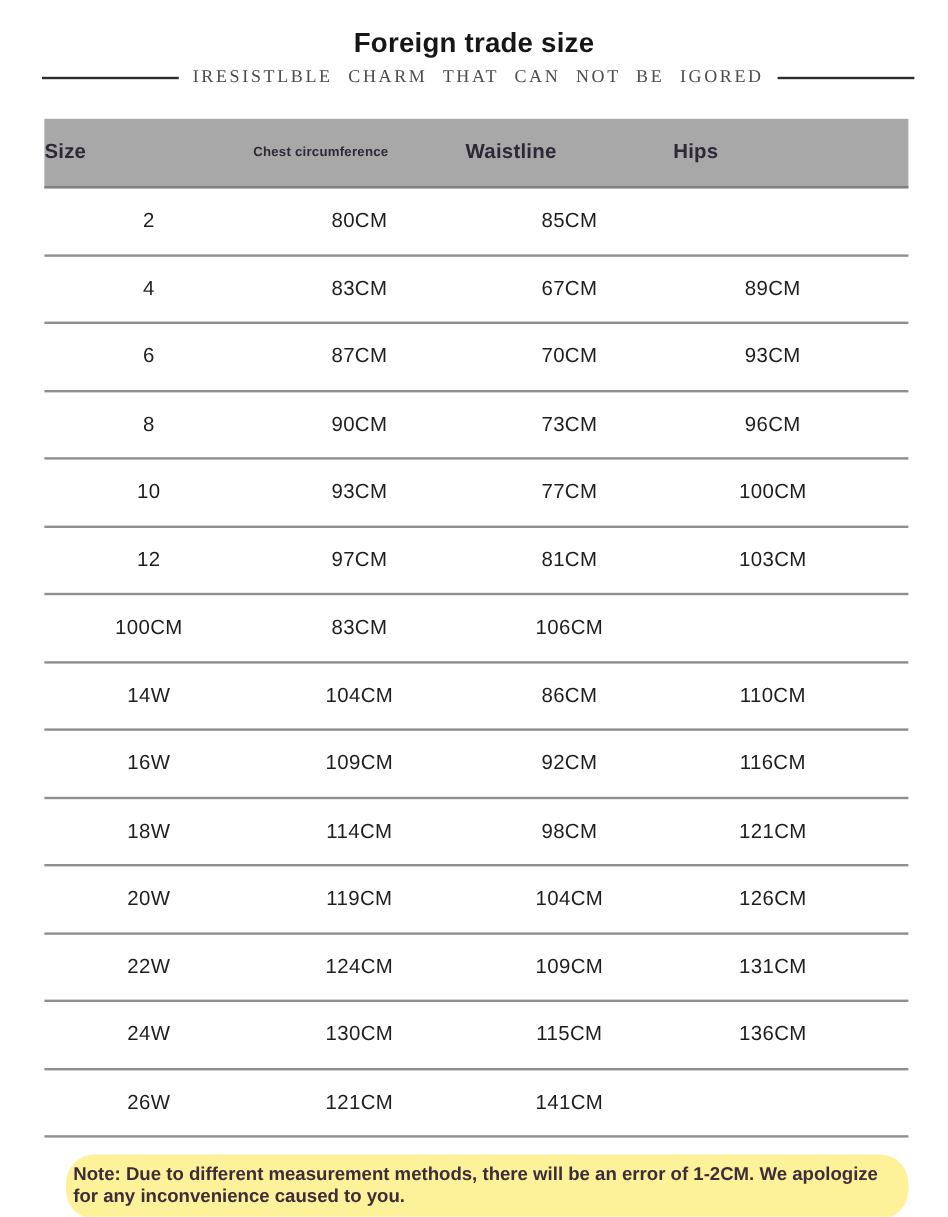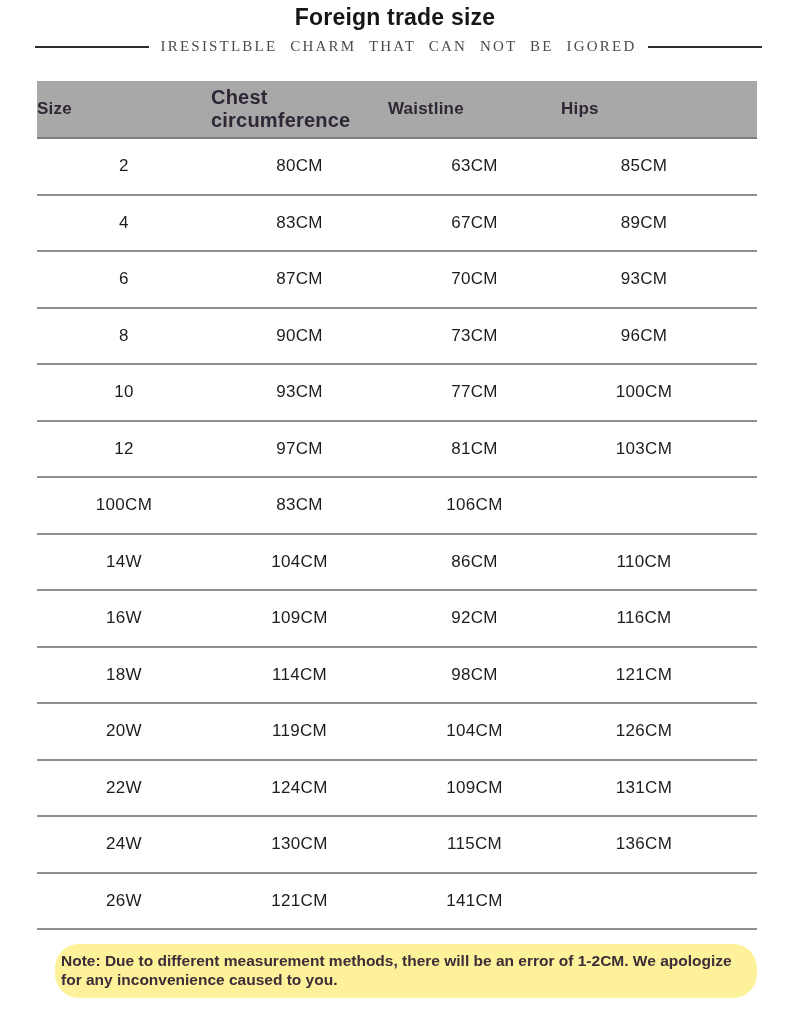--- a/index.html
+++ b/index.html
@@ -10,21 +10,21 @@
     --note-text:#3c2d38;
   }
   *{margin:0;padding:0;box-sizing:border-box;}
   html,body{background:#ffffff;}
   body{
     width:790px;height:1014px;
     font-family:"Liberation Sans",sans-serif;
     position:relative;overflow:hidden;
   }
   .page-title{
-    padding-top:4px;
+    padding-top:22px;
     text-align:center;
     font-size:23px;
     font-weight:bold;
     color:#161616;
     letter-spacing:.2px;
   }
   .subtitle-row{
     display:flex;
     align-items:center;
     margin:7px 28px 0 35px;
@@ -47,21 +47,21 @@
     align-items:center;
     background:var(--header-bg);
     border-bottom:2px solid #7f7f7f;
   }
   .thead .cell{
     font-weight:bold;
     font-size:17px;
     color:var(--header-text);
     letter-spacing:.2px;
   }
-  .thead .cell:nth-child(2){font-size:20px;}
+  .thead .cell:nth-child(2){font-size:11px;}
   .trow{
     display:grid;
     grid-template-columns:174px 177px 173px 166px;
     height:56.5px;
     align-items:center;
     border-bottom:2px solid var(--divider);
   }
   .trow .cell{
     text-align:center;
     font-size:17px;
@@ -99,21 +99,20 @@
     <div class="thead">
       <div class="cell">Size</div>
       <div class="cell">Chest circumference</div>
       <div class="cell">Waistline</div>
       <div class="cell">Hips</div>
     </div>
     <div id="tbody">
         <div class="trow">
           <div class="cell">2</div>
           <div class="cell">80CM</div>
-          <div class="cell">63CM</div>
           <div class="cell">85CM</div>
         </div>
         <div class="trow">
           <div class="cell">4</div>
           <div class="cell">83CM</div>
           <div class="cell">67CM</div>
           <div class="cell">89CM</div>
         </div>
         <div class="trow">
           <div class="cell">6</div>

